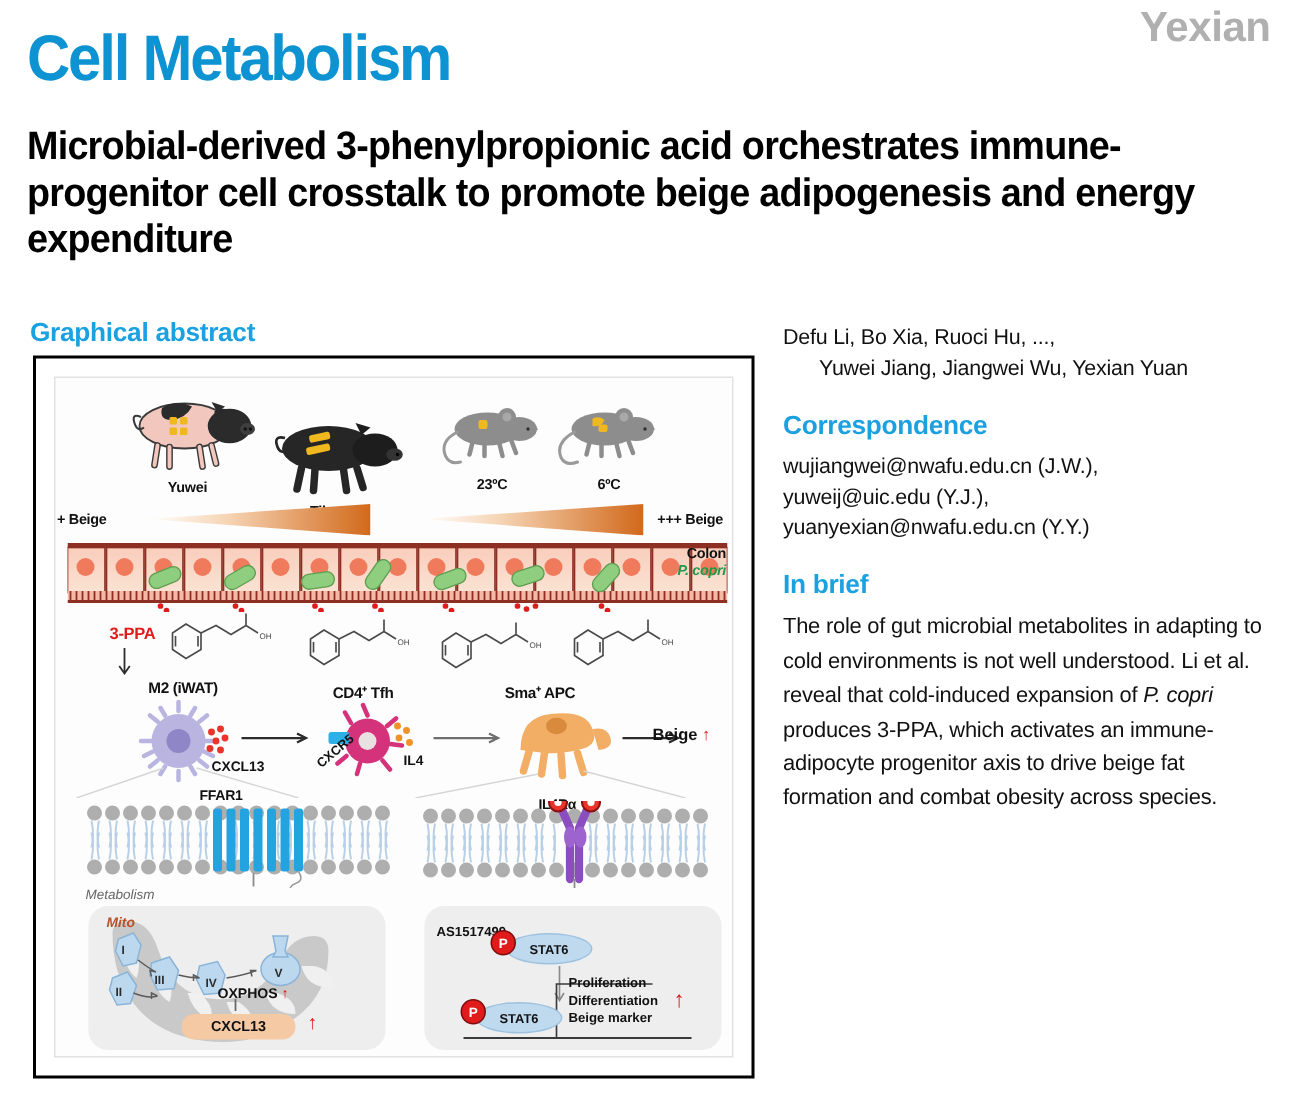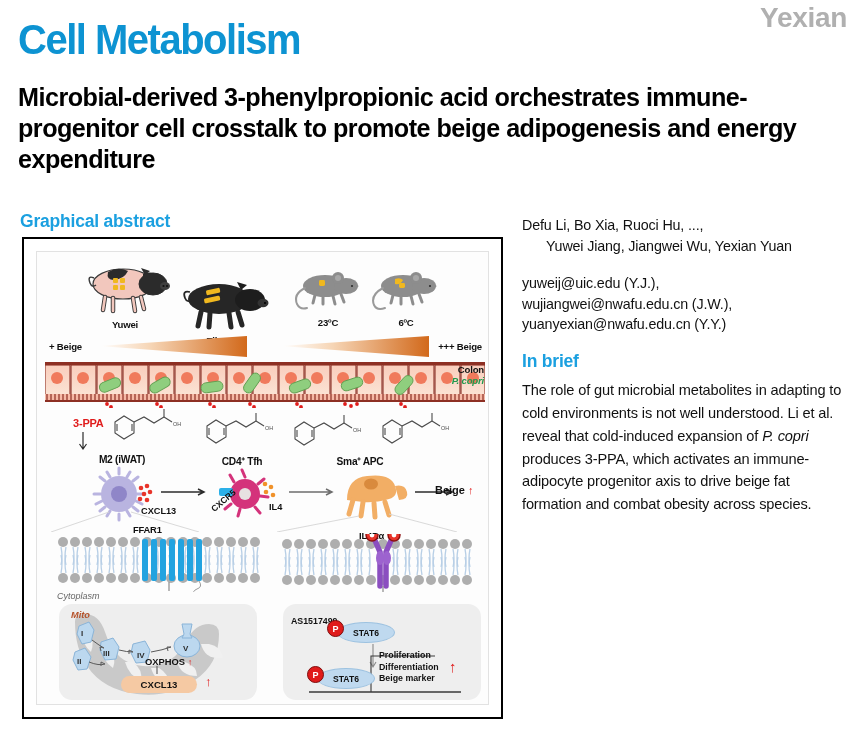--- a/index.html
+++ b/index.html
@@ -107,21 +107,21 @@
   .a-23 { left: 252px; top: 6px; width: 78px; }
   .a-6 { left: 330px; top: 6px; width: 78px; }
 
   
   .wedge-row { position: absolute; left: 0; top: 84px; width: 100%; height: 22px; }
   .wedge-lbl {
     position: absolute; top: 5px;
     font-size: 9.6px; font-weight: bold; color: #111;
     letter-spacing: -0.2px;
   }
-  .wlbl-left { left: 12px; }
+  .wlbl-left { left: 1px; }
   .wlbl-right { right: 6px; }
   .wedge { position: absolute; top: 0; height: 21px; }
   .wedge svg { display: block; }
 
   
   .colon { position: absolute; left: 8px; top: 108px; width: 440px; height: 48px; }
   .colon-lbl {
     position: absolute; font-weight: bold; font-size: 9.6px;
     right: 4px; letter-spacing: -0.2px;
   }
@@ -237,23 +237,24 @@
   <div class="right-col">
 
     <div class="block">
       <div class="body-txt">
         <div>Defu Li, Bo Xia, Ruoci Hu, ...,</div>
         <div class="nowrap">Yuwei Jiang, Jiangwei Wu, Yexian Yuan</div>
       </div>
     </div>
 
     <div class="block">
+      <div class="sec-head">Correspondence</div>
       <div class="body-txt">
+        <div>wujiangwei@nwafu.edu.cn (J.W.),</div>
         <div>yuweij@uic.edu (Y.J.),</div>
-        <div>wujiangwei@nwafu.edu.cn (J.W.),</div>
         <div>yuanyexian@nwafu.edu.cn (Y.Y.)</div>
       </div>
     </div>
 
     <div class="block">
       <div class="sec-head">In brief</div>
       <div class="body-txt brief"><span>The role of gut microbial metabolites in adapting to cold environments is not well understood. Li et al. reveal that cold-induced expansion of </span><span class="ital">P. copri</span><span> produces 3-PPA, which activates an immune-adipocyte progenitor axis to drive beige fat formation and combat obesity across species.</span></div>
     </div>
 
   </div>
@@ -628,21 +629,21 @@
             <rect x="103" y="5" width="6" height="42" rx="2"></rect>
             <rect x="112" y="5" width="6" height="42" rx="2"></rect>
             <rect x="121" y="5" width="6" height="42" rx="2"></rect>
             <rect x="130" y="5" width="6" height="42" rx="2"></rect>
             <rect x="139" y="5" width="6" height="42" rx="2"></rect>
           </g>
           <path d="M142 47 q4 6 -2 8 q-5 2 -3 6" stroke="#9a9a9a" stroke-width="1" fill="none"></path>
           <path d="M112 48 L112 57" stroke="#8a8a8a" stroke-width="1.2"></path>
         </svg>
       </div>
-      <div class="lbl-cyto">Cytoplasm</div>
+      <div class="lbl-cyto">Metabolism</div>
 
       <div class="mem-lbl lbl-il4ra">IL4Rα</div>
       <div class="membrane mem-right">
         <svg width="200" height="58" viewBox="0 0 200 58">
           <g fill="#aeaeae">
             <circle cx="6" cy="10" r="5"></circle>
               <circle cx="18" cy="10" r="5"></circle>
               <circle cx="30" cy="10" r="5"></circle>
             <circle cx="42" cy="10" r="5"></circle>
               <circle cx="54" cy="10" r="5"></circle>

